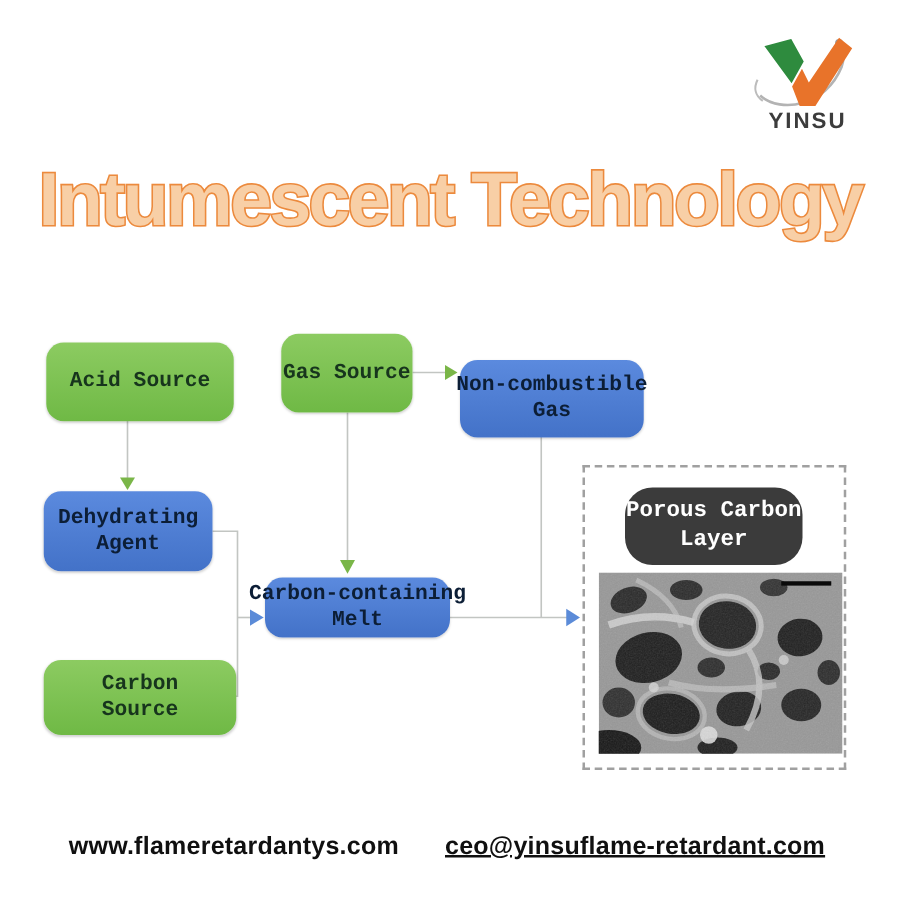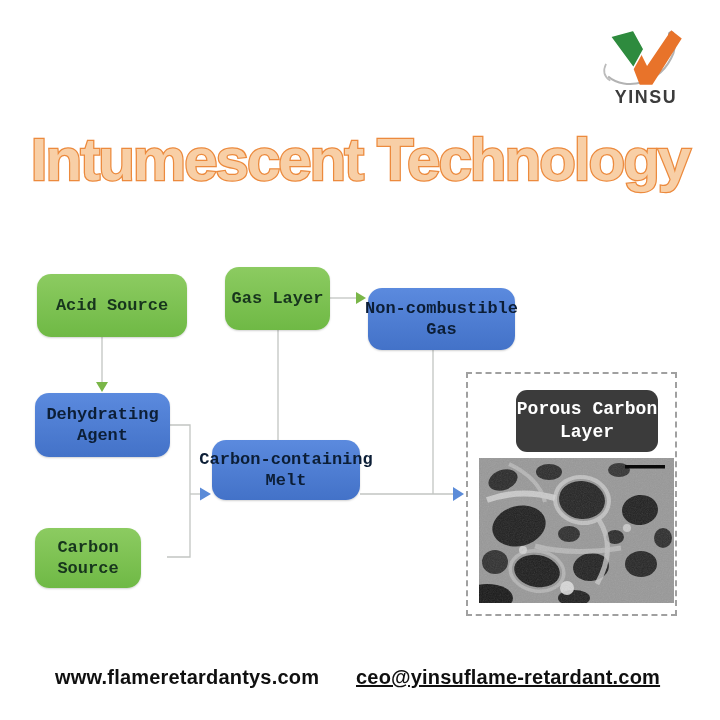--- a/index.html
+++ b/index.html
@@ -27,35 +27,34 @@
   }
   .node .lbl{flex:none;text-align:center;line-height:21px;white-space:normal;}
   .green{background:linear-gradient(180deg,#8ccb61,#6fb945);color:#17351d;}
   .blue{background:linear-gradient(180deg,#5b8ade,#4372c8);color:#0c1e36;}
   #node-acid{left:37px;top:274px;width:150px;height:63px;}
   #node-gas{left:225px;top:267px;width:105px;height:63px;}
   #node-ncgas{left:368px;top:268px;width:147px;height:62px;margin-top:20px;}
   #node-ncgas .lbl{width:164px;}
   #node-dehyd{left:35px;top:393px;width:135px;height:64px;}
   #node-dehyd .lbl{width:130px;}
-  #node-carbsrc{left:35px;top:528px;width:106px;height:60px;align-items:center;}
+  #node-carbsrc{left:35px;top:528px;width:154px;height:60px;align-items:center;}
   #node-carbsrc .lbl{width:100px;}
-  #node-melt{left:212px;top:440px;width:148px;height:60px;}
+  #node-melt{left:212px;top:462px;width:148px;height:48px;}
   #node-melt .lbl{width:192px;}
   
   #result-panel{
     position:absolute;left:466px;top:372px;width:211px;height:244px;z-index:2;
     border:2px dashed #a0a0a0;background:#fff;box-sizing:border-box;
   }
   #node-porous{
     position:absolute;left:32px;top:16px;width:142px;height:62px;
-    background:#3b3b3b;color:#ffffff;border-radius:11px;
+    background:#3b3b3b;color:#ffffff;border-radius:22px;
     display:flex;align-items:center;justify-content:center;
     font:700 18px "Liberation Mono","DejaVu Sans Mono",monospace;
-    margin-left:16px;
   }
   #node-porous .lbl{flex:none;width:150px;text-align:center;line-height:23px;}
   #sem{position:absolute;left:11px;top:84px;width:195px;height:145px;}
   
   .footer-text{
     position:absolute;top:666px;z-index:2;color:#101010;
     font:700 20px "Liberation Sans",sans-serif;letter-spacing:0.2px;
   }
   #footer-website{left:55px;text-align:right;}
   #footer-email{left:356px;text-decoration:underline;}
@@ -101,21 +100,21 @@
       <polygon points="200,487.5 200,500.5 211,494" fill="#5b8bd8"></polygon>
       <polygon points="453,487 453,501 464,494" fill="#5b8bd8"></polygon>
     </g>
   </svg>
 
   <div class="node green" id="node-acid">
     <div class="lbl">Acid Source</div>
   </div>
 
   <div class="node green" id="node-gas">
-    <div class="lbl">Gas Layer</div>
+    <div class="lbl">Gas Source</div>
   </div>
 
   <div class="node blue" id="node-ncgas">
     <div class="lbl">Non-combustible Gas</div>
   </div>
 
   <div class="node blue" id="node-dehyd">
     <div class="lbl">Dehydrating Agent</div>
   </div>
 

